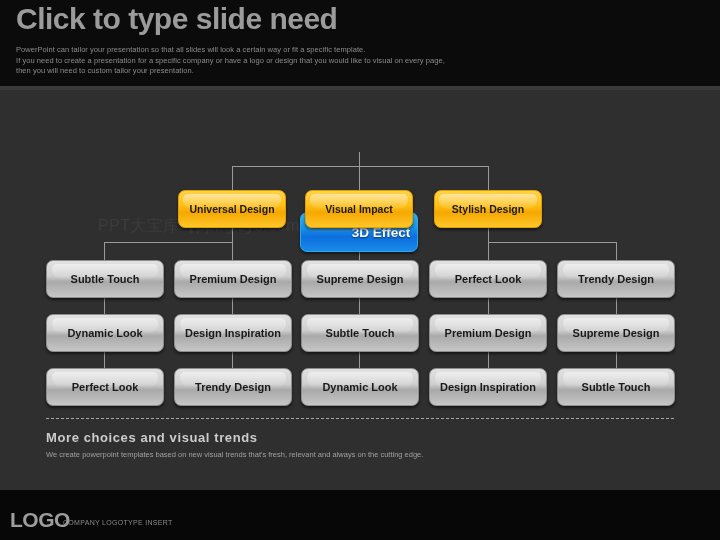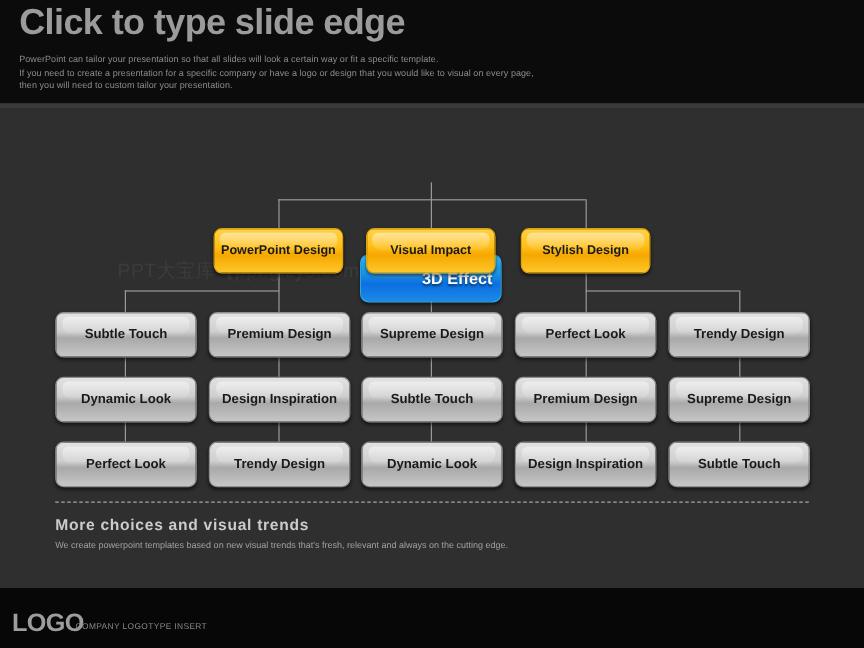--- a/index.html
+++ b/index.html
@@ -179,21 +179,21 @@
     color: #8a8a8a;
     letter-spacing: 0.3px;
   }
 </style>
 </head>
 <body>
 
 <div id="slide">
 
   <div id="header">
-    <div id="slide-title">Click to type slide edge</div>
+    <div id="slide-title">Click to type slide need</div>
     <div id="header-body" style="white-space:pre-line;">PowerPoint can tailor your presentation so that all slides will look a certain way or fit a specific template.
 If you need to create a presentation for a specific company or have a logo or design that you would like to visual on every page,
 then you will need to custom tailor your presentation.</div>
   </div>
   <div id="header-rule"></div>
 
   <div id="panel">
 
     <div id="watermark">PPT大宝库【ppt.glzy8.com】</div>
 
@@ -225,21 +225,21 @@
     <div class="conn conn-v" style="left:488px; top:262px; height:16px;"></div>
     <div class="conn conn-v" style="left:616px; top:262px; height:16px;"></div>
 
     <div class="node node-blue" style="left:300px; top:122px;padding-left:44px;">
       <span class="gloss"></span>
       <span class="lbl">3D Effect</span>
     </div>
 
     <div class="node node-orange" style="left:178px; top:100px;">
       <span class="gloss"></span>
-      <span class="lbl">PowerPoint Design</span>
+      <span class="lbl">Universal Design</span>
     </div>
     <div class="node node-orange" style="left:305px; top:100px;">
       <span class="gloss"></span>
       <span class="lbl">Visual Impact</span>
     </div>
     <div class="node node-orange" style="left:434px; top:100px;">
       <span class="gloss"></span>
       <span class="lbl">Stylish  Design</span>
     </div>
 

